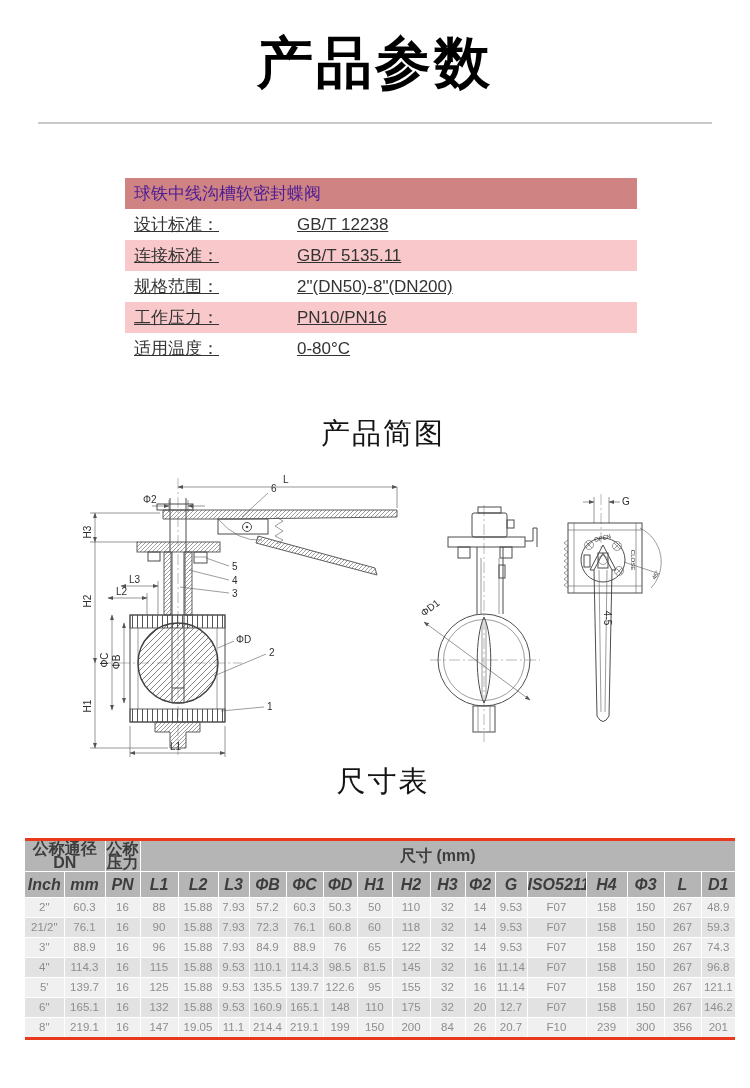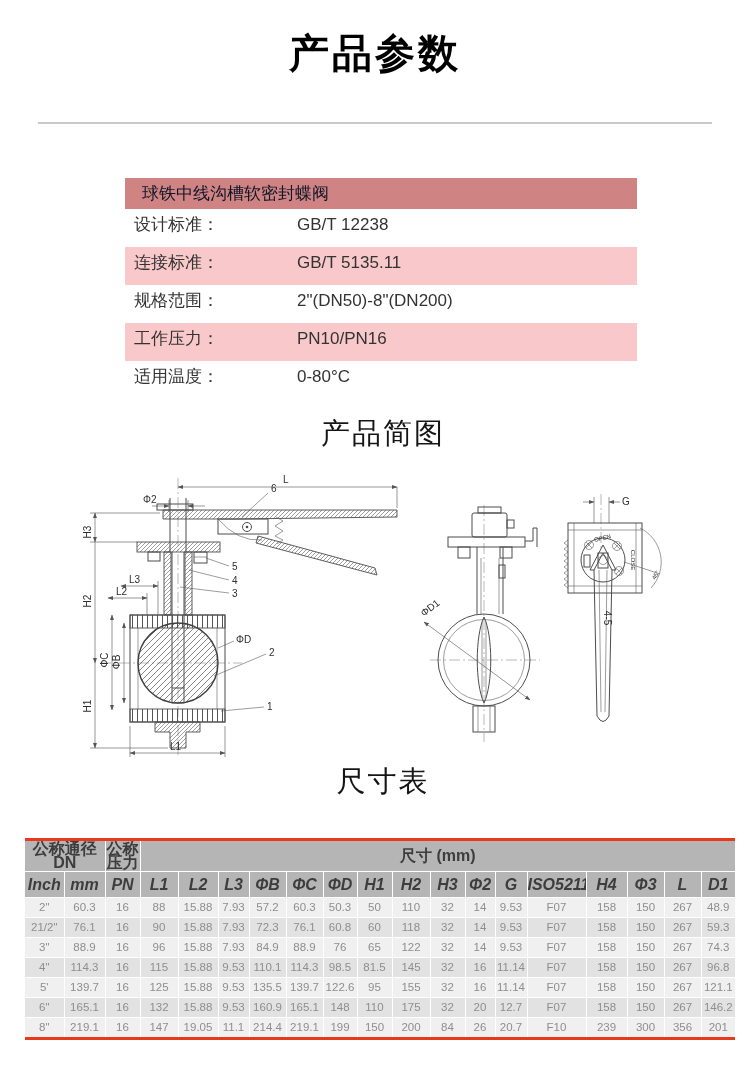--- a/index.html
+++ b/index.html
@@ -6,27 +6,27 @@
     --accent-red:#e8391d;
     --spec-header-bg:#d08383;
     --spec-row-bg:#f9c8ca;
     --table-header-bg:#b5b5b5;
   }
   html,body{margin:0;padding:0;background:#fff;}
   .page{position:relative;width:750px;height:1088px;background:#fff;overflow:hidden;
         font-family:"Liberation Sans","DejaVu Sans",sans-serif;}
 
   .title{position:absolute;top:26px;left:0;width:100%;text-align:center;
-         font-size:40px;font-weight:bold;color:#000;letter-spacing:3px;}
+         font-size:56px;font-weight:bold;color:#000;letter-spacing:3px;}
   .divider{position:absolute;top:122px;left:38px;width:674px;height:2px;background:#c9c9c9;}
 
   .spec{position:absolute;left:125px;top:178px;width:512px;font-size:17px;color:#333;}
   .spec-header{height:31px;line-height:31px;background:var(--spec-header-bg);
-               padding-left:17px;color:#0f172a;}
-  .spec-row{height:38px;line-height:31px;display:flex;}
+               padding-left:9px;color:#4c1d95;}
+  .spec-row{height:31px;line-height:31px;display:flex;text-decoration:underline;}
   .spec-row.pink{background:var(--spec-row-bg);}
   .spec-label{padding-left:9px;width:127px;flex:none;}
   .spec-value{flex:1;margin-left:36px;}
 
   .sec-heading{position:absolute;left:0;width:100%;text-align:center;
                font-size:29px;color:#151515;letter-spacing:2px;padding-left:8px;}
   #h-diagram{top:414px;}
   #h-dims{top:762px;}
 
   svg.diagram{position:absolute;left:30px;top:460px;}

